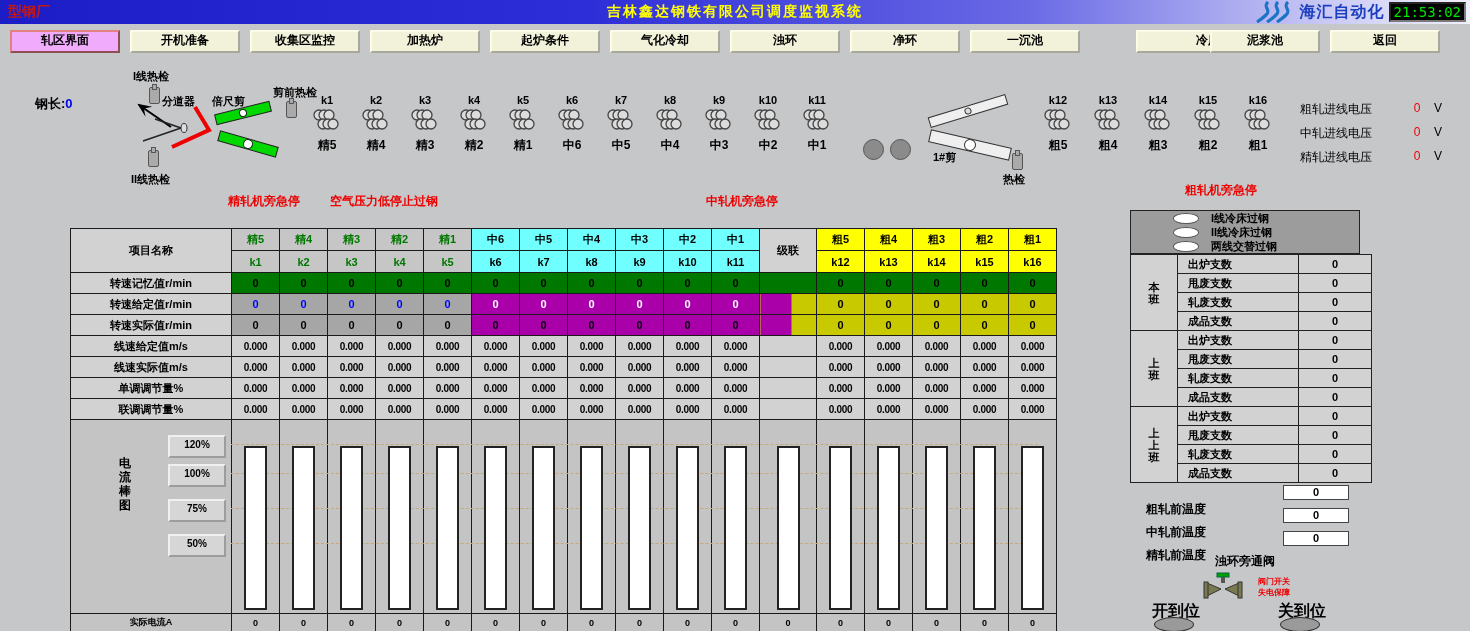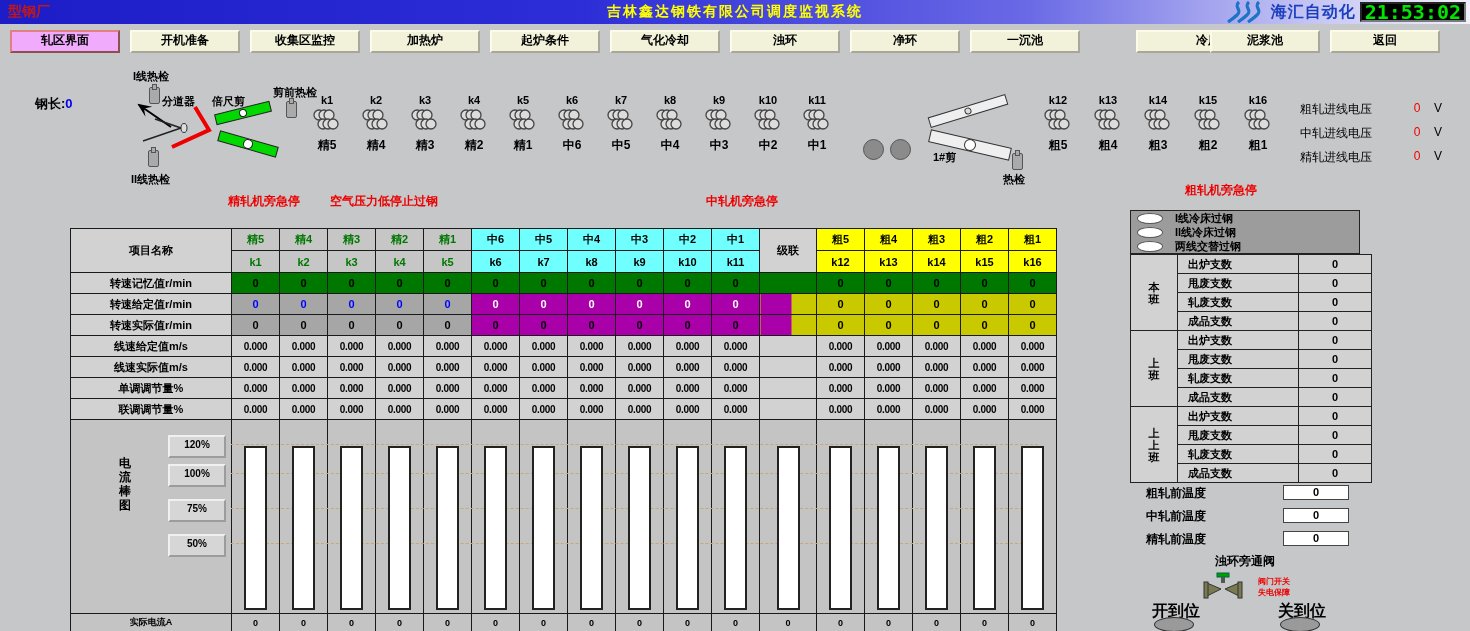--- a/index.html
+++ b/index.html
@@ -6,21 +6,21 @@
   #screen{position:relative;width:1470px;height:631px;background:#c6c7c9;overflow:hidden;
           font-family:"Liberation Sans","DejaVu Sans",sans-serif;-webkit-font-smoothing:antialiased;}
   
   .titlebar{position:absolute;left:0;top:0;width:1470px;height:24px;
     background:linear-gradient(90deg,#1d1dc8 0%,#2e2ed8 40%,#6a6ae6 70%,#c8c8f4 90%,#f0f0fc 100%);}
   .plant{position:absolute;left:8px;top:3px;font-size:14px;font-weight:bold;color:#c01818;}
   .main-title{position:absolute;left:0;right:0;top:3px;text-align:center;font-size:14px;font-weight:bold;color:#ffff00;letter-spacing:2px;}
   .brand-wrap{position:absolute;right:4px;top:0;height:24px;display:flex;align-items:center;gap:4px;}
   .brand-name{font-size:16px;font-weight:bold;color:#1b3fbe;letter-spacing:1px;}
   .clock{background:#000;color:#00e600;border:2px solid #7a7a7a;border-style:inset;
-         font-family:"DejaVu Sans Mono",monospace;font-size:20px;font-weight:bold;padding:0 3px;line-height:16px;}
+         font-family:"DejaVu Sans Mono",monospace;font-size:14px;font-weight:normal;padding:0 3px;line-height:16px;}
   
   .navbar{position:absolute;left:0;top:30px;width:1470px;height:24px;}
   .nav-btn{position:absolute;top:0;height:19px;width:106px;background:#f2f2da;
     border:2px outset #fbfbe8;font-size:12px;font-weight:bold;color:#000;text-align:center;line-height:16px;cursor:pointer;}
   .nav-btn.active{background:#f0abfc;border:2px outset #e08080;}
   
   .dlabel{position:absolute;font-size:11px;font-weight:bold;color:#000;white-space:nowrap;}
   .steel-len{position:absolute;left:35px;top:95px;font-size:13px;font-weight:bold;}
   .steel-len b{color:#0000ee;}
   .sensor{position:absolute;width:9px;height:15px;background:#aaa;border:1px solid #555;border-radius:2px;}
@@ -61,30 +61,30 @@
   tr.bot-row td{background:#c4c4c4;font-size:9px;}
   .bar{width:19px;height:160px;background:#fff;border:2px solid #222;margin:26px auto 0;position:relative;z-index:3;}
   td.bar-label{position:relative;background:#c4c4c4 !important;}
   .vert-label{position:absolute;left:48px;top:36px;font-size:12px;font-weight:bold;line-height:14px;text-align:center;}
   .scale-btn{position:absolute;right:5px;width:54px;height:19px;background:#d6d6d6;border:2px outset #f0f0f0;
              font-size:10px;font-weight:bold;text-align:center;line-height:15px;cursor:pointer;}
   .gline{position:absolute;left:231px;width:807px;border-top:1px dashed #c8a878;z-index:2;pointer-events:none;}
   
   .right-panel{position:absolute;left:1130px;top:210px;width:230px;height:421px;}
   .ind-box{position:absolute;left:0;top:0;width:228px;height:42px;background:#9c9c9c;border:1px solid #222;}
-  .ind-row{display:flex;align-items:center;height:13px;margin-top:1px;}
+  .ind-row{display:flex;align-items:center;height:13px;margin-top:1px;padding-left:36px;}
   .ind-oval{width:24px;height:9px;border-radius:50%;background:#fff;border:1px solid #555;margin:0 12px 0 6px;flex:0 0 auto;}
   .ind-label{font-size:11px;font-weight:bold;}
   table.stats{position:absolute;left:0;top:44px;border-collapse:collapse;table-layout:fixed;width:230px;}
   table.stats td{border:1px solid #222;font-weight:bold;font-size:11px;height:18px;padding:0;}
   table.stats td.grp{width:46px;text-align:center;background:#d2d2d2;line-height:12px;}
   table.stats td.sl{width:110px;background:#d2d2d2;padding-left:10px;}
   table.stats td.sv{width:72px;background:#d2d2d2;text-align:center;}
   .temp-row{position:absolute;left:0;width:230px;height:16px;}
-  .temp-row .tl{position:absolute;left:16px;top:0;font-size:12px;font-weight:bold;}
+  .temp-row .tl{position:absolute;left:16px;top:16px;font-size:12px;font-weight:bold;}
   .temp-row .tbox{position:absolute;left:153px;top:0;width:64px;height:13px;background:#fff;border:1px solid #444;
                   font-size:11px;font-weight:bold;text-align:center;line-height:13px;}
   .valve-title{position:absolute;left:0;top:343px;width:230px;text-align:center;font-size:12px;font-weight:bold;}
   .valve-icon{position:absolute;left:72px;top:362px;}
   .valve-status{position:absolute;left:128px;top:366px;font-size:8px;font-weight:bold;color:#ee0000;line-height:11px;}
   .pos-label{position:absolute;top:391px;font-size:16px;font-weight:bold;}
   .pill{position:absolute;top:407px;width:38px;height:13px;border-radius:50%;background:#9a9a9a;border:1px solid #333;}
 </style>
 </head>
 <body>

